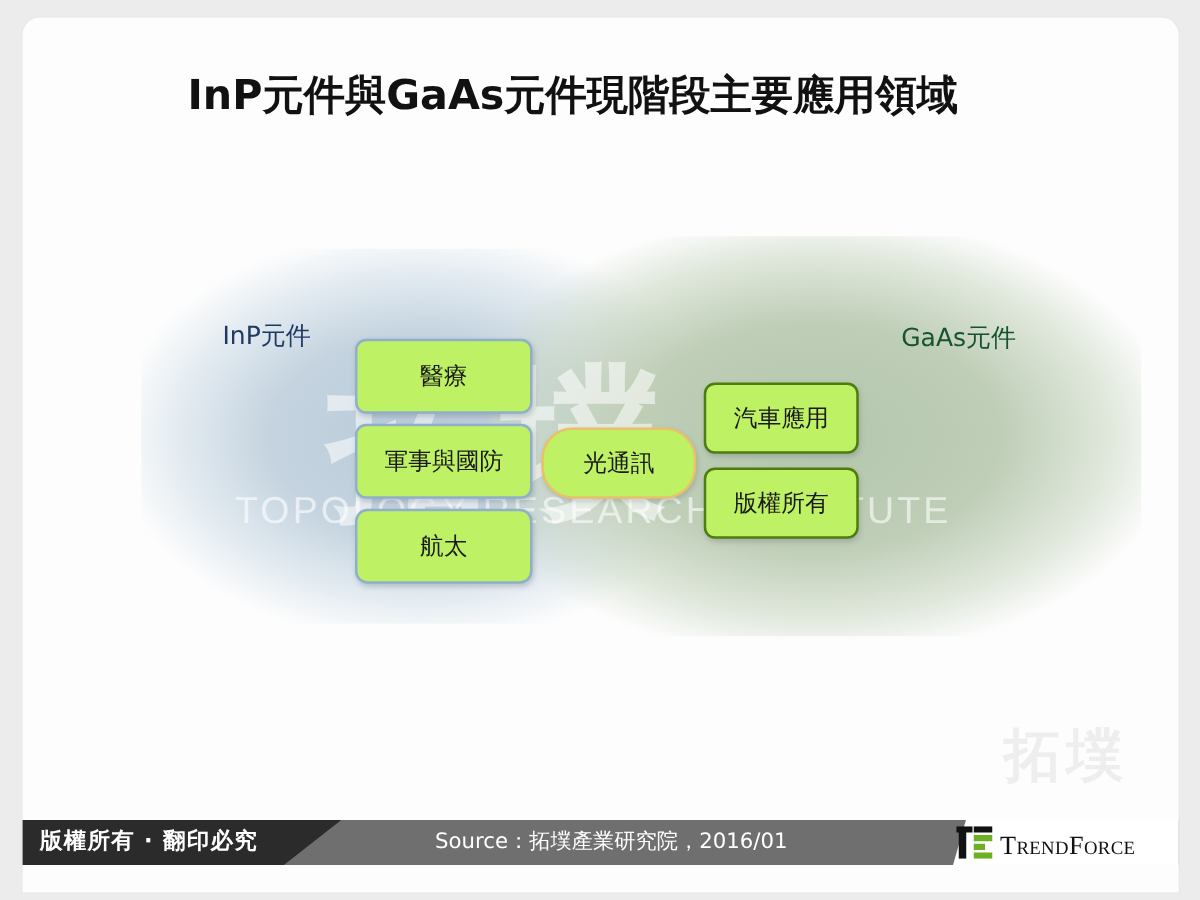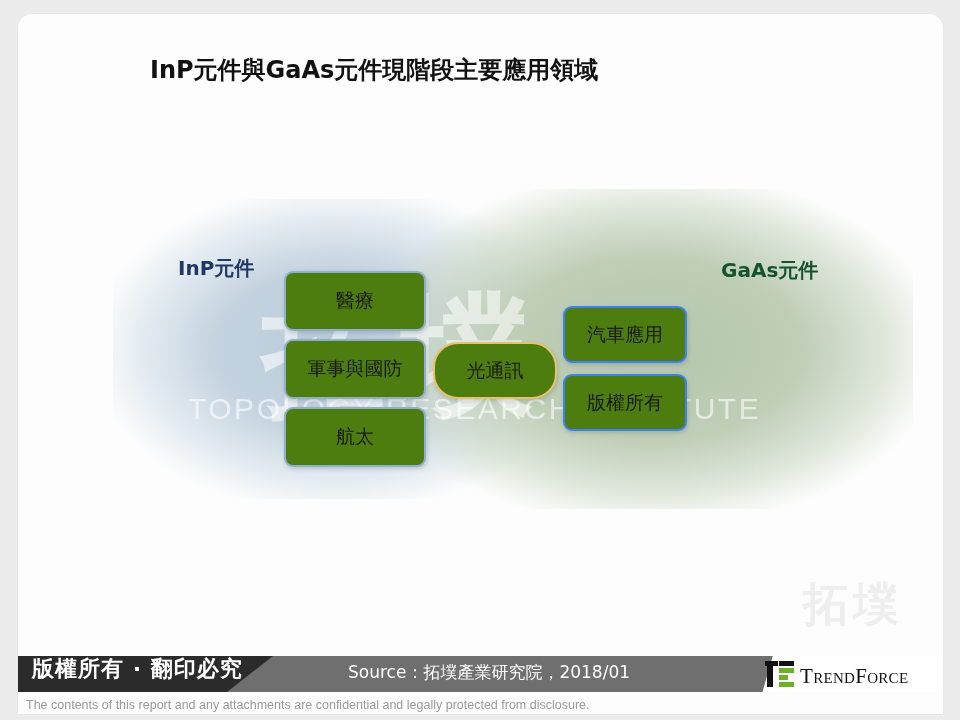--- a/index.html
+++ b/index.html
@@ -51,52 +51,52 @@
   .wm-tr{
     position:absolute;right:40px;bottom:78px;
     font-size:46px;font-weight:bold;letter-spacing:4px;
     color:rgba(170,170,170,0.18);
     font-family:"DejaVu Sans", sans-serif;
   }
 
   
   .title{
     position:absolute;left:132px;top:40px;
-    font-size:24px;font-weight:bold;color:#111;
+    font-size:33px;font-weight:bold;color:#111;
     letter-spacing:0px;
     font-family:"DejaVu Sans", sans-serif;
     white-space:nowrap;
   }
 
   
   .lbl{
-    position:absolute;font-size:20px;font-weight:bold;
+    position:absolute;font-size:20px;font-weight:normal;
     font-family:"DejaVu Sans", sans-serif;white-space:nowrap;
   }
   .lbl-inp{left:160px;top:241px;color:#1f3864;}
   .lbl-gaas{left:703px;top:243px;color:#14532d;}
 
   
   .box{
     position:absolute;
-    background:#4d7c0f;
+    background:#bef264;
     border-radius:9px;
     display:flex;align-items:center;justify-content:center;
     font-size:19px;color:#1a1a1a;
     font-family:"DejaVu Sans", sans-serif;
     white-space:nowrap;
     box-shadow:1px 2px 4px rgba(90,100,110,0.28);
   }
   .box-blue{border:2px solid #8fb0c8;}
   .box-gold{border:2px solid #e8c16a;}
-  .box-green{border:2px solid #3b82f6;}
+  .box-green{border:2px solid #4d7c0f;}
 
   .b-med  {left:266px;top:257px;width:138px;height:56px;}
   .b-mil  {left:266px;top:325px;width:138px;height:56px;}
-  .b-aero {left:266px;top:393px;width:138px;height:56px;}
+  .b-aero {left:266px;top:393px;width:138px;height:56px;border-radius:10px;}
   .b-opt  {left:415px;top:328px;width:120px;height:53px;border-radius:25px;}
   .b-auto {left:545px;top:292px;width:120px;height:53px;}
   .b-cons {left:545px;top:360px;width:120px;height:53px;}
 
   
   .footer-wrap{position:absolute;left:0;bottom:0;width:960px;height:74px;}
   .f-gray{
     position:absolute;left:18px;bottom:28px;width:925px;height:36px;
     background:#6f6f6f;
   }
@@ -109,21 +109,21 @@
     background:#ffffff;
   }
   .f-dark{
     position:absolute;left:18px;bottom:28px;width:255px;height:36px;
     background:#2b2b2b;
     border-radius:0 0 0 0;
     clip-path:polygon(0 0, 100% 0, 82% 100%, 0 100%);
   }
   .f-dark-text{
     position:absolute;left:32px;bottom:36px;
-    color:#ffffff;font-size:22px;font-weight:bold;letter-spacing:1px;
+    color:#ffffff;font-size:18px;font-weight:bold;letter-spacing:1px;
     font-family:"DejaVu Sans", sans-serif;white-space:nowrap;
   }
   .f-source{
     position:absolute;left:348px;bottom:36px;
     color:#ffffff;font-size:17px;
     font-family:"DejaVu Sans", sans-serif;white-space:nowrap;
   }
   .f-disc{
     position:absolute;left:26px;bottom:8px;
     color:#9a9a9a;font-size:12.5px;
@@ -168,29 +168,28 @@
   <div class="box box-green b-auto">汽車應用</div>
   <div class="box box-green b-cons">版權所有</div>
 </div>
 
 <div class="footer-wrap">
   <div class="f-gray"></div>
   <div class="f-white-right"></div>
   <div class="f-gray-diag"></div>
   <div class="f-dark"></div>
   <div class="f-dark-text">版權所有 · 翻印必究</div>
-  <div class="f-source">Source：拓墣產業研究院，2018/01</div>
+  <div class="f-source">Source：拓墣產業研究院，2016/01</div>
 
   <div class="tf-logo">
     <span class="tf-mark">
       <svg width="29" height="26" viewBox="0 0 29 26" xmlns="http://www.w3.org/2000/svg">
         <polygon points="0,0 13,0 13,5 8,5 8,26 2,26 2,5 0,5" fill="#111111"></polygon>
         <rect x="14" y="0" width="15" height="5" fill="#111111"></rect>
         <rect x="14" y="7" width="15" height="5" fill="#6cb023"></rect>
         <rect x="14" y="14" width="9" height="5" fill="#6cb023"></rect>
         <rect x="14" y="21" width="15" height="5" fill="#6cb023"></rect>
       </svg>
     </span>
     <span class="tf-word">TrendForce</span>
   </div>
 
-  <div class="f-disc">The contents of this report and any attachments are confidential and legally protected from disclosure.</div>
 </div>
 
 </body></html>

